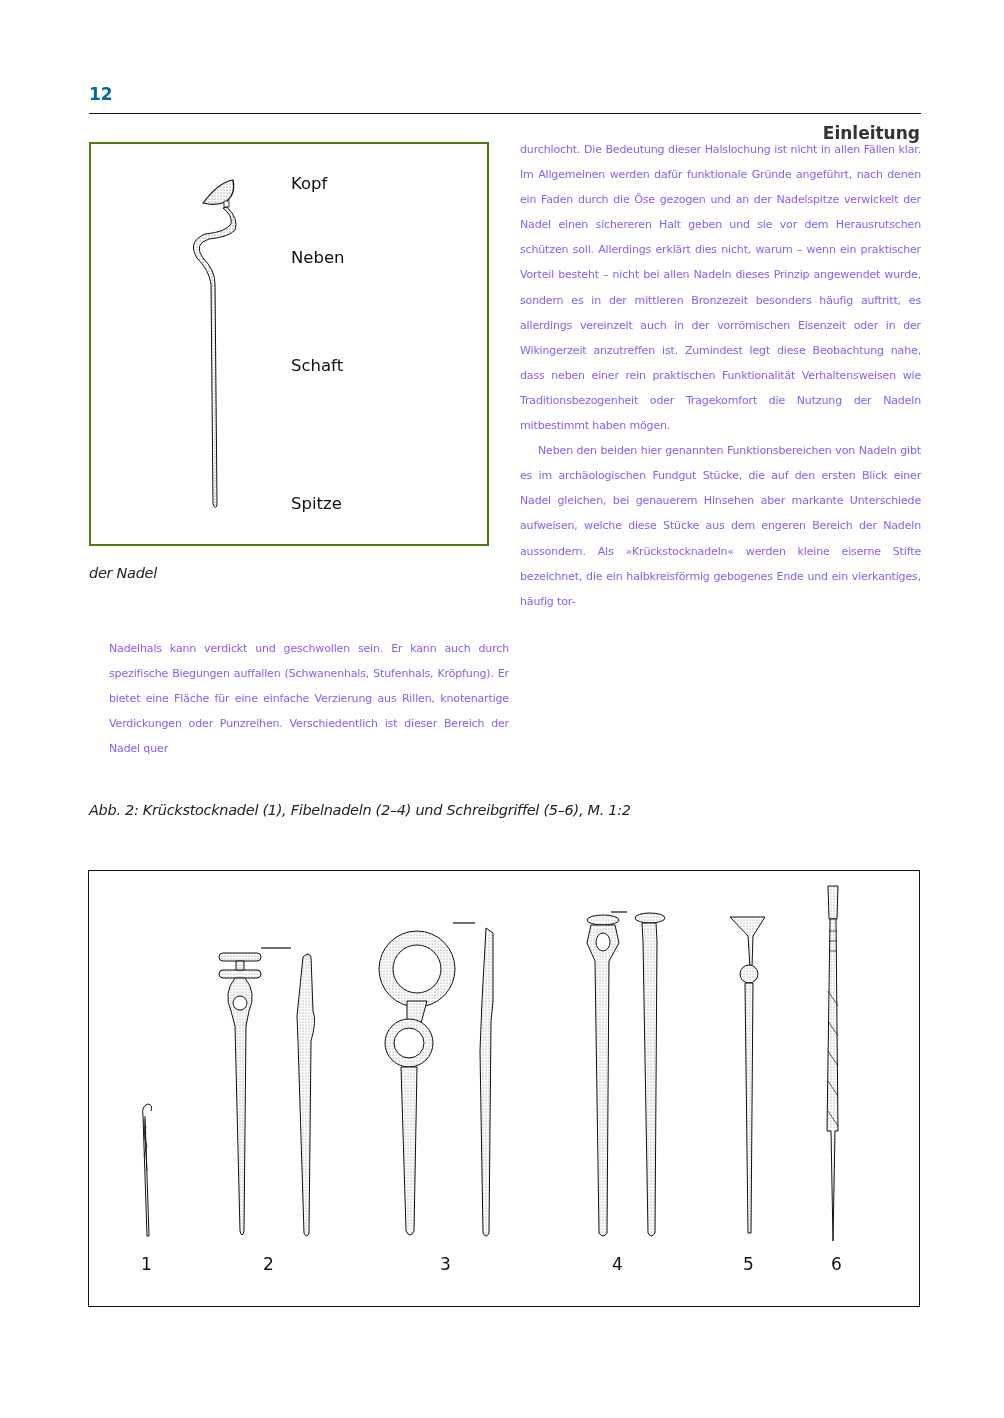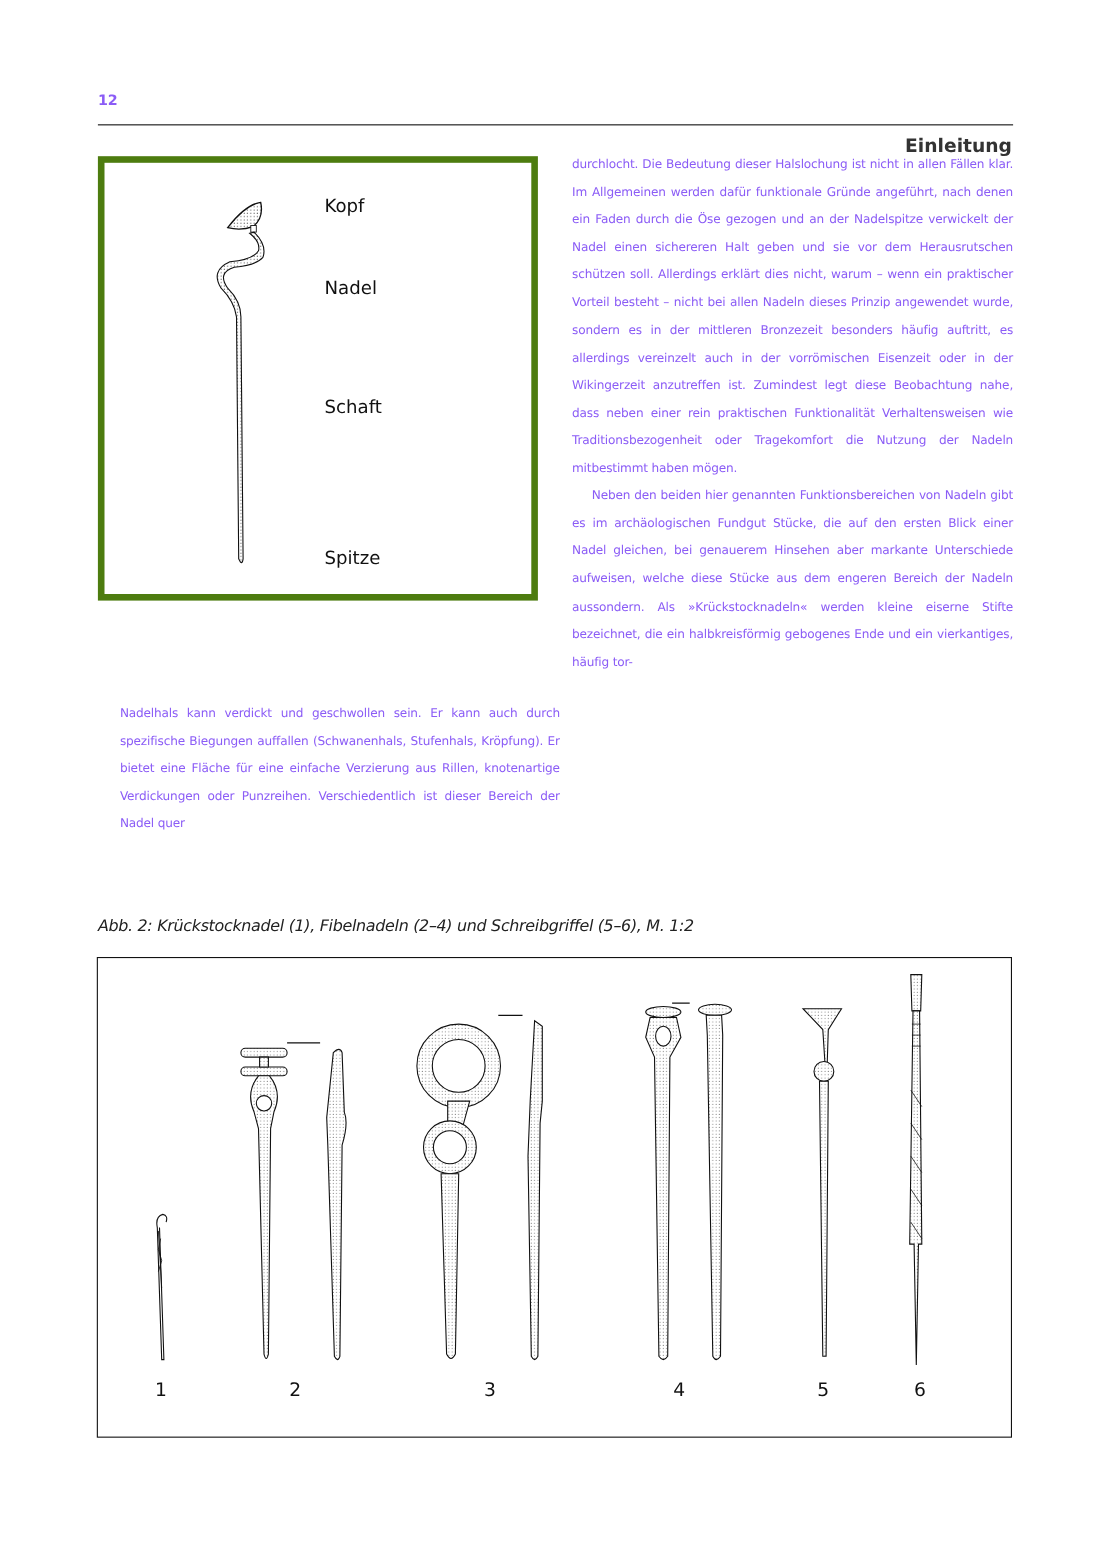--- a/index.html
+++ b/index.html
@@ -1,23 +1,23 @@
 <!DOCTYPE html>
 <html><head>
 <meta charset="utf-8">
 <style>
   html, body { margin:0; padding:0; background:#ffffff; }
   body { width:1004px; height:1418px; position:relative; overflow:hidden;
          font-family:"DejaVu Sans", sans-serif; color:#111; }
   .abs { position:absolute; }
-  .header-num { left:89px; top:84px; font-size:13px; font-weight:bold; color:#8b5cf6; }
+  .header-num { left:89px; top:84px; font-size:17px; font-weight:bold; color:#0369a1; }
   .header-title { right:84px; top:84px; font-size:17px; font-weight:bold; color:#333;margin-top:39px; }
   .header-rule { left:89px; top:113px; width:832px; height:1px; background:#111; }
 
-  .fig1 { left:89px; top:142px; width:400px; height:404px; border:6px solid #4d7c0f; box-sizing:border-box; }
+  .fig1 { left:89px; top:142px; width:400px; height:404px; border:2px solid #4d7c0f; box-sizing:border-box; }
   .fig1 .lbl { position:absolute; left:200px; font-size:16.5px; color:#111; }
 
   .caption { font-style:italic; font-size:14.5px; color:#222; line-height:21px; letter-spacing:-0.3px; }
   .col { font-size:11px; line-height:25.1px; text-align:justify; color:#8b5cf6; letter-spacing:-0.15px; }
   .col p { margin:0; }
   .col .indent { text-indent:18px; }
 
   .fig2 { left:88px; top:870px; width:832px; height:437px; border:1px solid #111; box-sizing:border-box; }
   .fig2 .num { position:absolute; top:383px; font-size:17px; color:#111; }
 </style>
@@ -36,38 +36,39 @@
         <circle cx="1" cy="1" r="0.55" fill="#555"></circle>
       </pattern>
     </defs>
 
     <path d="M112 59 Q128 38 142 36 Q145 50 135 58 Q124 62 112 59 Z" fill="url(#stip)" stroke="#111" stroke-width="1.2"></path>
     <rect x="133" y="57" width="5" height="6" fill="#fff" stroke="#111" stroke-width="0.8"></rect>
 
     <path d="M136 63 Q148 75 144 86 Q138 93 118 95 Q102 100 112 114 Q124 126 124 140 L126 360 Q125 367 122 360 L120 140 Q118 126 106 114 Q96 98 114 90 Q135 88 140 80 Q142 72 132 64 Z" fill="url(#stip)" stroke="#111" stroke-width="1"></path>
   </svg>
   <span class="lbl" style="top:30px">Kopf</span>
-  <span class="lbl" style="top:104px">Nadel</span>
+  <span class="lbl" style="top:104px">Neben</span>
   <span class="lbl" style="top:212px">Schaft</span>
   <span class="lbl" style="top:350px">Spitze</span>
 </div>
 
 <div class="abs caption" style="left:89px;top:563px;width:400px;">
+  <div>der Nadel</div>
 </div>
 
 <div class="abs col" style="left:89px;top:636px;width:400px;margin-left:20px;">
   <p>Nadelhals kann verdickt und geschwollen sein. Er kann auch durch spezifische Biegungen auffallen (Schwanenhals, Stufenhals, Kröpfung). Er bietet eine Fläche für eine einfache Verzierung aus Rillen, knotenartige Verdickungen oder Punzreihen. Verschiedentlich ist dieser Bereich der Nadel quer</p>
 </div>
 
 <div class="abs col" style="left:520px;top:137px;width:401px;">
   <p>durchlocht. Die Bedeutung dieser Halslochung ist nicht in allen Fällen klar. Im Allgemeinen werden dafür funktionale Gründe angeführt, nach denen ein Faden durch die Öse gezogen und an der Nadelspitze verwickelt der Nadel einen sichereren Halt geben und sie vor dem Herausrutschen schützen soll. Allerdings erklärt dies nicht, warum – wenn ein praktischer Vorteil besteht – nicht bei allen Nadeln dieses Prinzip angewendet wurde, sondern es in der mittleren Bronzezeit besonders häufig auftritt, es allerdings vereinzelt auch in der vorrömischen Eisenzeit oder in der Wikingerzeit anzutreffen ist. Zumindest legt diese Beobachtung nahe, dass neben einer rein praktischen Funktionalität Verhaltensweisen wie Traditionsbezogenheit oder Tragekomfort die Nutzung der Nadeln mitbestimmt haben mögen.</p>
   <p class="indent">Neben den beiden hier genannten Funktionsbereichen von Nadeln gibt es im archäologischen Fundgut Stücke, die auf den ersten Blick einer Nadel gleichen, bei genauerem Hinsehen aber markante Unterschiede aufweisen, welche diese Stücke aus dem engeren Bereich der Nadeln aussondern. Als »Krückstocknadeln« werden kleine eiserne Stifte bezeichnet, die ein halbkreisförmig gebogenes Ende und ein vierkantiges, häufig tor-</p>
 </div>
 
-<div class="abs caption" style="left:89px;top:832px;width:832px;">Abb. 2: Krückstocknadel (1), Fibelnadeln (2–4) und Schreibgriffel (5–6), M. 1:2</div>
+<div class="abs caption" style="left:89px;top:800px;width:832px;">Abb. 2: Krückstocknadel (1), Fibelnadeln (2–4) und Schreibgriffel (5–6), M. 1:2</div>
 
 <div class="abs fig2">
   <svg width="830" height="435" style="position:absolute;left:0;top:0">
     <defs>
       <pattern id="stip2" width="3" height="3" patternUnits="userSpaceOnUse">
         <rect width="3" height="3" fill="#fff"></rect>
         <circle cx="1" cy="1" r="0.5" fill="#666"></circle>
       </pattern>
     </defs>
     <g fill="url(#stip2)" stroke="#111" stroke-width="1">

